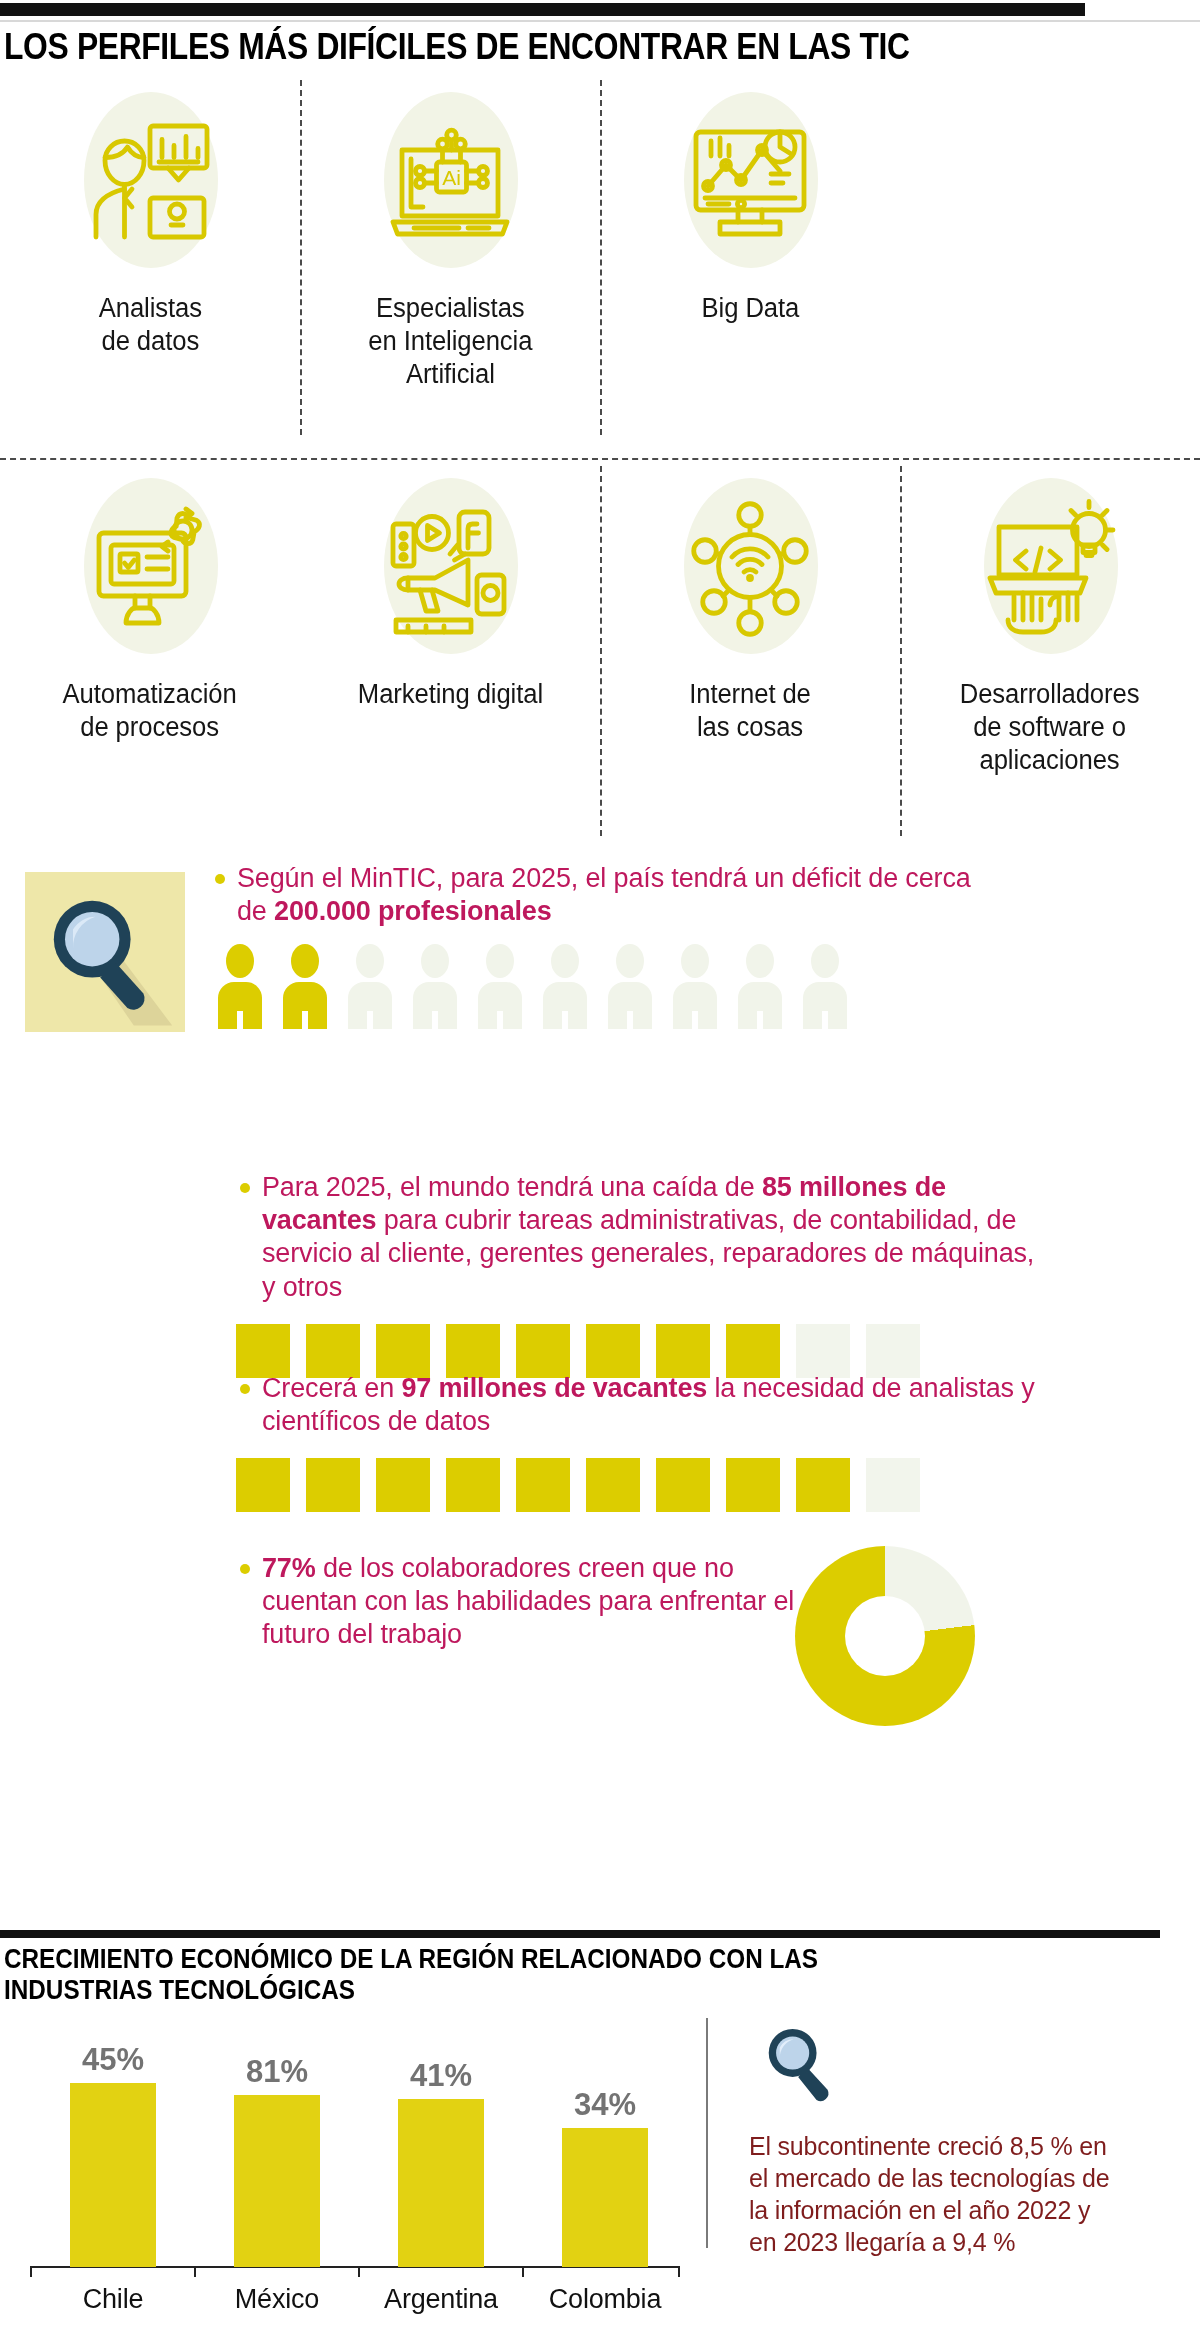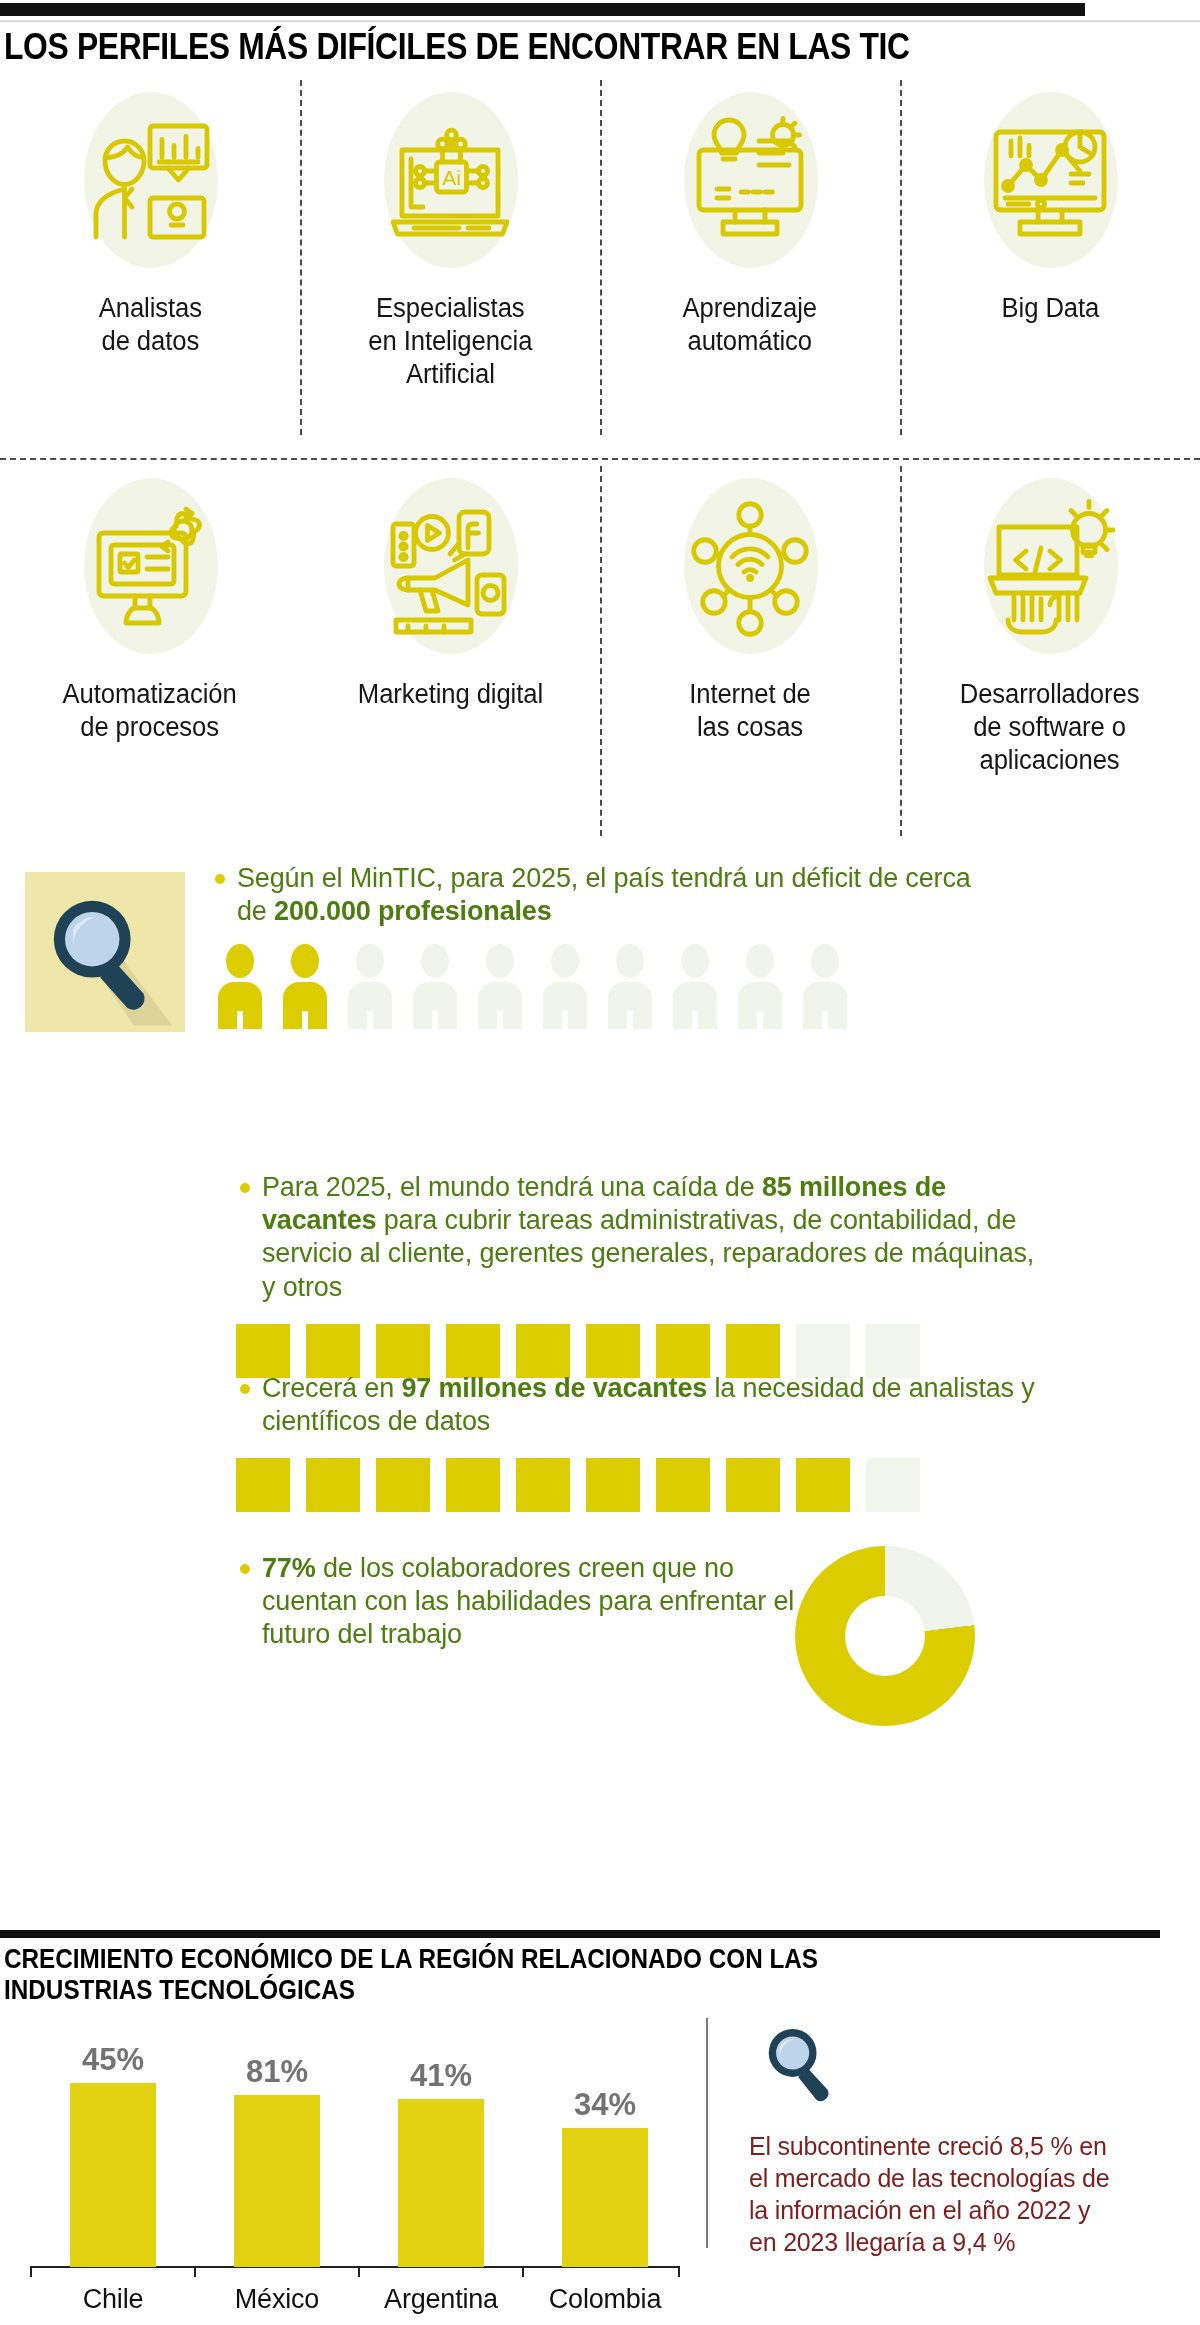--- a/index.html
+++ b/index.html
@@ -102,21 +102,21 @@
     width:160px; height:160px;
     background:#eee7a9;
   }
 
   .bullet-blk { position:absolute; }
   .bullet {
     position:relative;
     padding-left:22px;
     font-size:27px;
     line-height:1.23;
-    color:#4d7c0f;
+    color:#be185d;
     letter-spacing:-0.15px;
   }
   .bullet:before {
     content:"";
     position:absolute;
     left:0; top:12px;
     width:10px; height:10px;
     border-radius:50%;
     background:#dccd00;
   }
@@ -258,39 +258,20 @@
             <circle cx="30" cy="52" r="3"></circle>
             <path d="M61 44h8M61 52h8"></path>
             <circle cx="72" cy="44" r="3"></circle>
             <circle cx="72" cy="52" r="3"></circle>
             <path d="M24 36v32M24 68h8"></path>
           </svg>
         </div>
         <div class="cell-label">Especialistas<br>en Inteligencia<br>Artificial</div>
       </div>
 
-      <div class="grid-cell">
-        <div class="vdiv"></div>
-        <div class="icon-wrap">
-          <div class="icon-blob"></div>
-          <svg class="icon-svg" width="150" height="150" viewBox="0 0 100 100" fill="none" stroke="#d8c800" stroke-width="3.2" stroke-linecap="round" stroke-linejoin="round">
-            <rect x="16" y="30" width="68" height="40" rx="3"></rect>
-            <path d="M40 70v8M60 70v8"></path>
-            <path d="M32 86h36v-8H32z"></path>
-            <path d="M28 56h8M28 62h8"></path>
-            <path d="M44 58h5M52 58h5M60 58h5"></path>
-            <path d="M26 20a10 10 0 0 1 20 0c0 6-5 8-5 12h-10c0-4-5-6-5-12z"></path>
-            <path d="M32 36h8"></path>
-            <path d="M56 24h22M56 32h16M56 40h20"></path>
-            <circle cx="72" cy="20" r="7"></circle>
-            <path d="M72 13v-4M79 20h4M77 15l3-3M77 25l3 3"></path>
-          </svg>
-        </div>
-        <div class="cell-label">Aprendizaje<br>automático</div>
-      </div>
 
       <div class="grid-cell">
         <div class="vdiv"></div>
         <div class="icon-wrap">
           <div class="icon-blob"></div>
           <svg class="icon-svg" width="150" height="150" viewBox="0 0 100 100" fill="none" stroke="#d8c800" stroke-width="3.2" stroke-linecap="round" stroke-linejoin="round">
             <rect x="14" y="18" width="72" height="52" rx="3"></rect>
             <path d="M42 70v8M58 70v8"></path>
             <path d="M30 86h40v-8H30z"></path>
             <path d="M20 62h60"></path>

